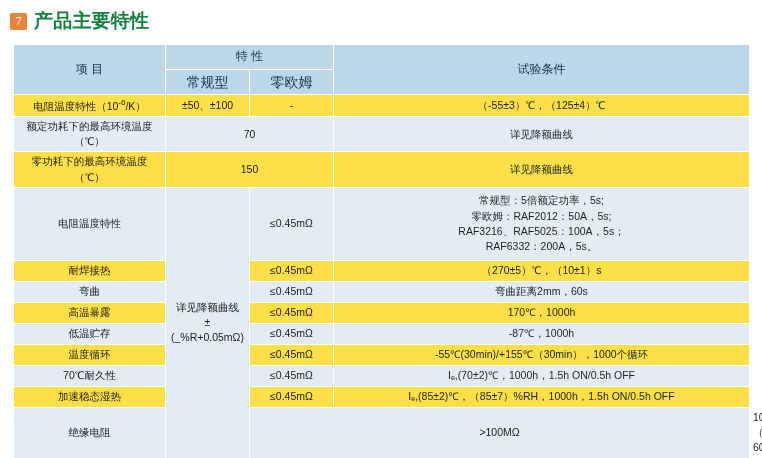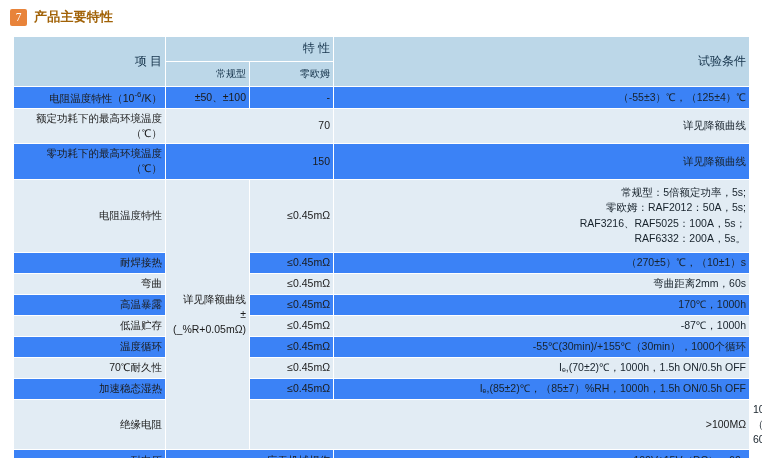--- a/index.html
+++ b/index.html
@@ -34,55 +34,55 @@
     color: #ffffff;
     font-size: 11.5px;
     line-height: 17px;
     text-align: center;
     border-radius: 2px;
     font-family: "Liberation Serif", serif;
     flex: 0 0 auto;
   }
   .sec-title {
     font-family: "Liberation Serif", serif;
-    font-size: 13px;
+    font-size: 19px;
     font-weight: bold;
-    color: #a16207;
+    color: #15803d;
     letter-spacing: 0.2px;
   }
   
   table.spec {
     border-collapse: collapse;
     table-layout: fixed;
     width: 736px;
     margin: 4px 0 0 13px;
     font-size: 10.5px;
   }
   table.spec td, table.spec th {
     border: 1px solid #ffffff;
     padding: 2px 3px;
-    text-align: right;
+    text-align: center;
     vertical-align: middle;
     line-height: 1.45;
     font-weight: normal;
   }
   thead th {
     background: #bcd7e8;
     color: #14324a;
     font-size: 12px;
     font-weight: bold;
     height: 20px;
   }
   thead th.sub {
-    font-size: 10px;
+    font-size: 14px;
   }
   tbody td {
     height: 16px;
   }
-  tr.odd td { background: #3b82f6; }
+  tr.odd td { background: #fde047; }
   tr.even td { background: #e2ecf4; }
   td.label {
     color: #1b1b1b;
   }
   td.merged-label {
     line-height: 1.6;
   }
   .sup { font-size: 8px; vertical-align: super; }
   .multiline { line-height: 1.75; }
   .cond { color: #17222b; }

